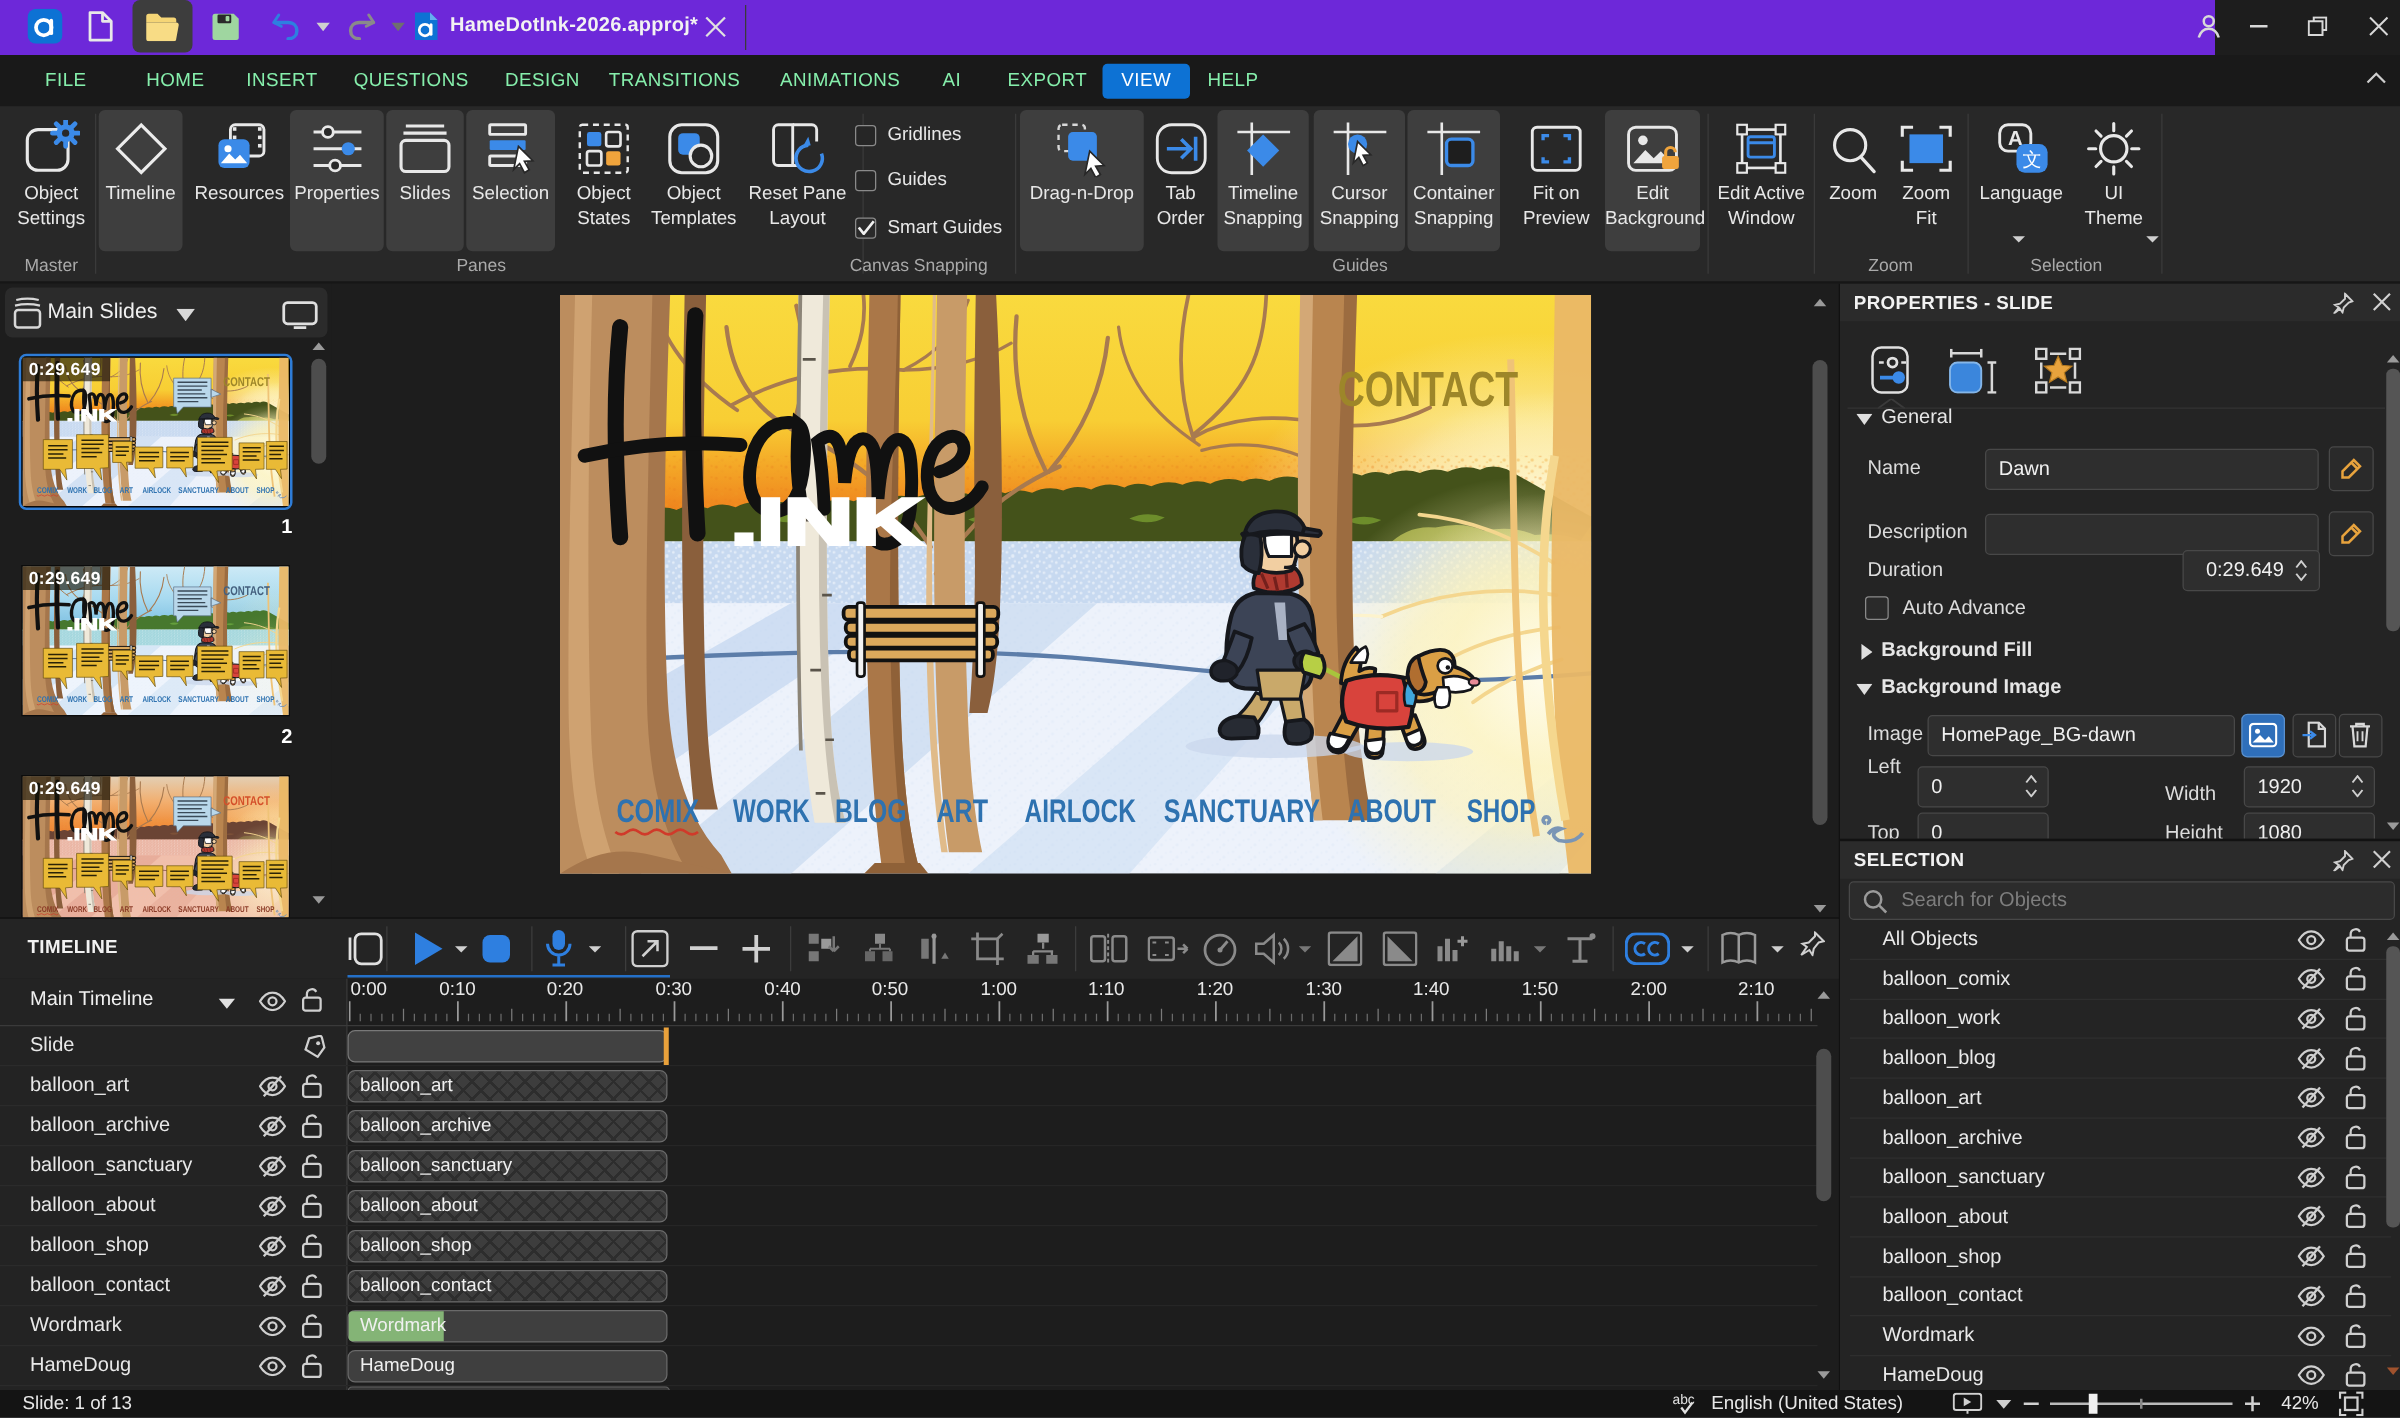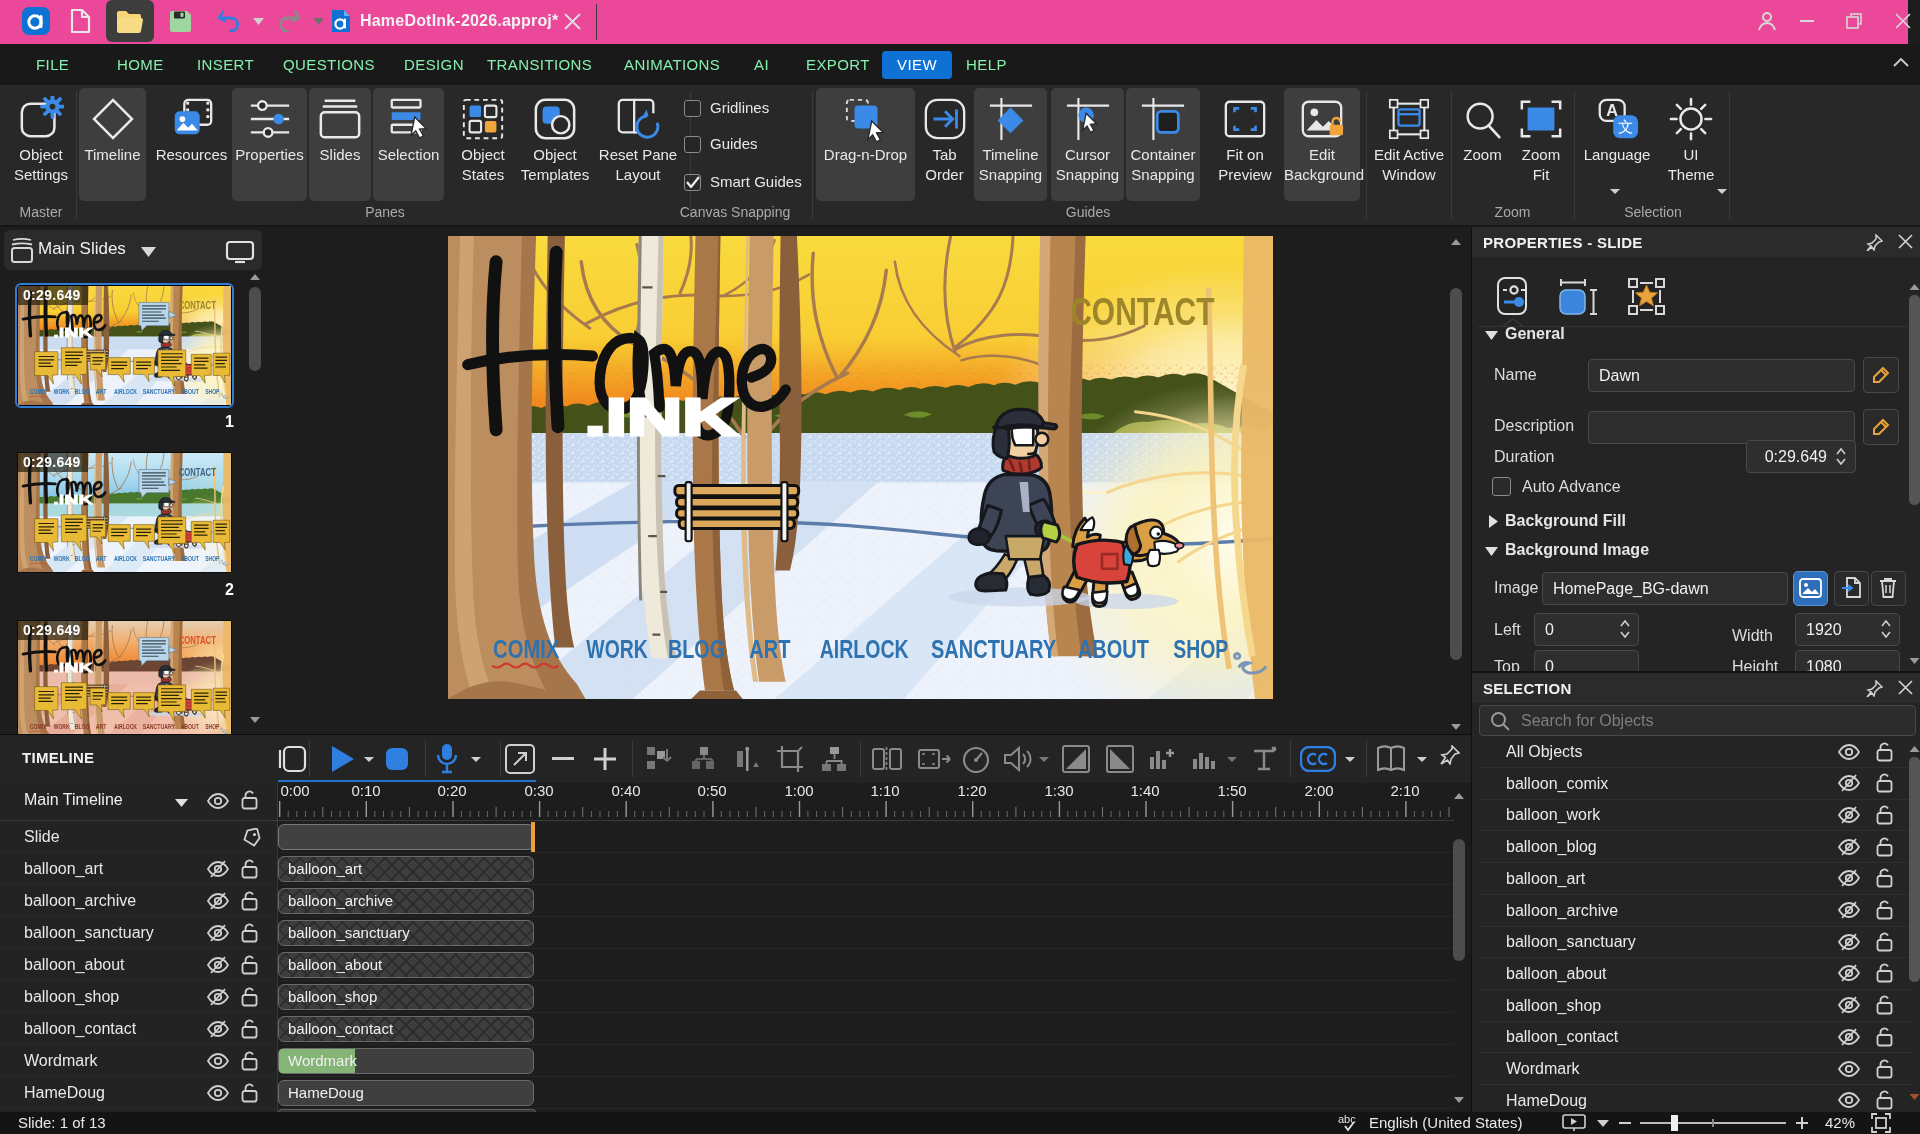--- a/index.html
+++ b/index.html
@@ -1,19 +1,19 @@
 <!DOCTYPE html>
 <html><head><meta charset="utf-8">
 <style>
   * { margin:0; padding:0; box-sizing:border-box; }
   html,body { width:1920px; height:1134px; overflow:hidden; background:#1d1d1d;
     font-family:"Liberation Sans", sans-serif; color:#e6e6e6; }
   .abs { position:absolute; }
   
-  #titlebar { position:absolute; left:0; top:0; width:1908px; height:44px; background:#ec4899; }
+  #titlebar { position:absolute; left:0; top:0; width:1772px; height:44px; background:#6d28d9; }
   #menubar { position:absolute; left:0; top:44px; width:1920px; height:41px; background:#191919; }
   .menuitem { position:absolute; top:7px; height:28px; line-height:28px; font-size:15px; color:#86efac; letter-spacing:0.4px; }
   .menuview { background:#0d72d4; border-radius:4px; padding:0 15px; color:#fff; }
   
   #ribbon { position:absolute; left:0; top:85px; width:1920px; height:142px; background:#282828; border-bottom:2px solid #161616; }
   .rbtn { position:absolute; top:3px; height:113px; border-radius:5px; text-align:center; }
   .rbtn.on { background:#3e3e3e; }
   .rbtn .ric { margin:8px auto 2px; width:46px; height:46px; }
   .rlabel { font-size:15px; color:#e8e8e8; line-height:20px; margin-top:3px; }
   .rgroup { position:absolute; top:119px; font-size:14px; color:#aaaaaa; text-align:center; }
@@ -685,21 +685,21 @@
           <rect x="1" y="28" width="8" height="8"></rect>
           <rect x="28" y="28" width="8" height="8"></rect>
           <path d="M12 5h13M12 32h13M5 12v13M32 12v13"></path>
         </g>
         <path d="M18.5 7l3.2 7.2 7.8.7-6 5.2 1.9 7.7-6.9-4.2-6.9 4.2 1.9-7.7-6-5.2 7.8-.7z" fill="#e8a33d" stroke="#b57a20" stroke-width="1"></path>
       </svg>
 
   <svg class="icon" style="left:13px;top:104px" width="13" height="9" viewBox="0 0 13 9">
         <path d="M0 0h13L6.5 9z" fill="#e0e0e0"></path>
       </svg>
-  <div class="abs" style="left:33px;top:98px;font-size:16px;font-weight:bold">General</div>
+  <div class="abs" style="left:33px;top:98px;font-size:16px;font-weight:normal">General</div>
   <div class="flabel abs" style="left:22px;top:139px">Name</div>
   <div class="field abs" style="left:116px;top:132px;width:267px;height:33px;font-size:16px;color:#f0f0f0;line-height:31px;padding-left:10px">Dawn</div>
   <div class="field abs" style="left:391px;top:130px;width:36px;height:36px;background:#2a2a2a"></div>
   <svg class="icon" style="left:399px;top:138px" width="20" height="20" viewBox="0 0 20 20">
         <path d="M12 3l5 5-9 9H3v-5z" fill="none" stroke="#e8a33d" stroke-width="2"></path>
         <path d="M10 5l5 5" stroke="#e8a33d" stroke-width="2"></path>
       </svg>
   <div class="flabel abs" style="left:22px;top:190px">Description</div>
   <div class="field abs" style="left:116px;top:184px;width:267px;height:33px"></div>
   <div class="field abs" style="left:391px;top:182px;width:36px;height:36px;background:#2a2a2a"></div>
@@ -737,21 +737,21 @@
   <svg class="icon" style="left:369px;top:350px" width="20" height="22" viewBox="0 0 20 22">
         <path d="M6 1h8l5 5v14H6z" fill="none" stroke="#d8d8d8" stroke-width="1.8"></path>
         <path d="M14 1v5h5" fill="none" stroke="#d8d8d8" stroke-width="1.8"></path>
         <path d="M1 11h9M7 8l4 3-4 3" fill="none" stroke="#3b8ae8" stroke-width="1.8"></path>
       </svg>
   <div class="field abs" style="left:399px;top:344px;width:35px;height:35px;background:#2a2a2a"></div>
   <svg class="icon" style="left:407px;top:350px" width="18" height="22" viewBox="0 0 18 22">
         <path d="M1 4h16M6 4V2h6v2M3 4l1.5 16h9L15 4" fill="none" stroke="#d8d8d8" stroke-width="1.8"></path>
         <path d="M7 8v8M11 8v8" stroke="#d8d8d8" stroke-width="1.5"></path>
       </svg>
-  <div class="flabel abs" style="left:22px;top:394px">Left</div>
+  <div class="flabel abs" style="left:22px;top:378px">Left</div>
   <div class="field abs" style="left:62px;top:386px;width:105px;height:33px;font-size:16px;color:#f0f0f0;line-height:31px;padding-left:10px">0</div>
   <svg class="icon" style="left:148px;top:393px" width="10" height="7" viewBox="0 0 10 7">
         <path d="M1 6l4-5 4 5" fill="none" stroke="#cfcfcf" stroke-width="1.6"></path>
       </svg>
   <svg class="icon" style="left:148px;top:404px" width="10" height="7" viewBox="0 0 10 7">
         <path d="M1 1l4 5 4-5" fill="none" stroke="#cfcfcf" stroke-width="1.6"></path>
       </svg>
   <div class="flabel abs" style="left:260px;top:400px">Width</div>
   <div class="field abs" style="left:323px;top:386px;width:105px;height:33px;font-size:16px;color:#f0f0f0;line-height:31px;padding-left:10px">1920</div>
   <svg class="icon" style="left:409px;top:393px" width="10" height="7" viewBox="0 0 10 7">

